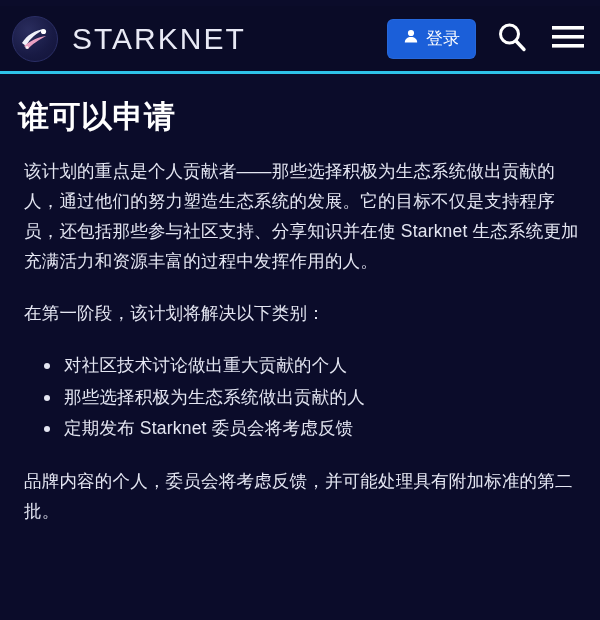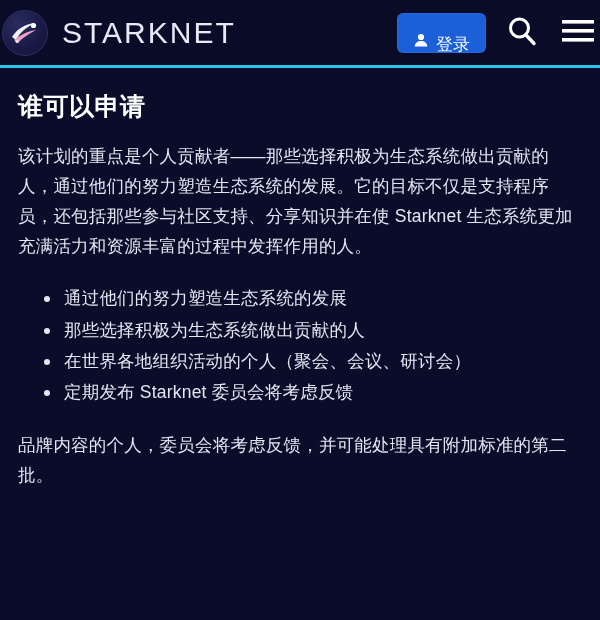--- a/index.html
+++ b/index.html
@@ -12,22 +12,23 @@
   }
 
   
   .header {
     position: relative;
     width: 600px;
     height: 68px;
     background: #0a0b27;
     display: flex;
     align-items: center;
-    padding: 0 2px;
+    padding: 0 12px;
     border-bottom: 3px solid #2fc3e8;
+    margin-top: 6px;
   }
   .logo-wrap {
     display: flex;
     align-items: center;
     gap: 14px;
     flex: 1;
     min-width: 0;
   }
   .logo-mark {
     width: 46px; height: 46px;
@@ -47,21 +48,21 @@
     white-space: nowrap;
   }
   .header-actions {
     display: flex;
     align-items: center;
     gap: 16px;
     flex: 0 0 auto;
   }
   .login-btn {
     display: flex;
-    align-items: flex-end;
+    align-items: center;
     gap: 7px;
     background: #1b5fd9;
     color: #ffffff;
     border: none;
     border-radius: 6px;
     height: 40px;
     padding: 0 16px;
     font-size: 17px;
     font-family: "Liberation Sans", sans-serif;
     cursor: pointer;
@@ -78,30 +79,30 @@
     justify-content: center;
     width: 40px; height: 40px;
   }
 
   
   .content {
     padding: 22px 18px 0 18px;
     color: #e9eaf4;
   }
   h1.section-title {
-    font-size: 25px;
+    font-size: 31px;
     margin: 0 0 18px 0;
     font-weight: 700;
     letter-spacing: 0.5px;
     color: #ffffff;
   }
   p.body {
     font-size: 17.5px;
     line-height: 1.72;
-    margin: 0 0 22px 0;
+    margin: 0 0 22px 6px;
     color: #e4e6f2;
     letter-spacing: 0.2px;
   }
   ul.bullets {
     margin: 0 0 22px 0;
     padding-left: 46px;
     list-style: none;
   }
   ul.bullets li {
     font-size: 17.5px;
@@ -167,22 +168,22 @@
       </span>
     </button>
   </div>
 </div>
 
 <div class="content">
   <h1 class="section-title">谁可以申请</h1>
 
   <p class="body">该计划的重点是个人贡献者——那些选择积极为生态系统做出贡献的人，通过他们的努力塑造生态系统的发展。它的目标不仅是支持程序员，还包括那些参与社区支持、分享知识并在使 Starknet 生态系统更加充满活力和资源丰富的过程中发挥作用的人。</p>
 
+  <p class="body">在第一阶段，该计划将解决以下类别：</p>
 
   <ul class="bullets">
-    <li>通过他们的努力塑造生态系统的发展</li>
+    <li>对社区技术讨论做出重大贡献的个人</li>
     <li>那些选择积极为生态系统做出贡献的人</li>
-    <li>在世界各地组织活动的个人（聚会、会议、研讨会）</li>
     <li>定期发布 Starknet 委员会将考虑反馈</li>
   </ul>
 
   <p class="body last">品牌内容的个人，委员会将考虑反馈，并可能处理具有附加标准的第二批。</p>
 </div>
 
 </body></html>

